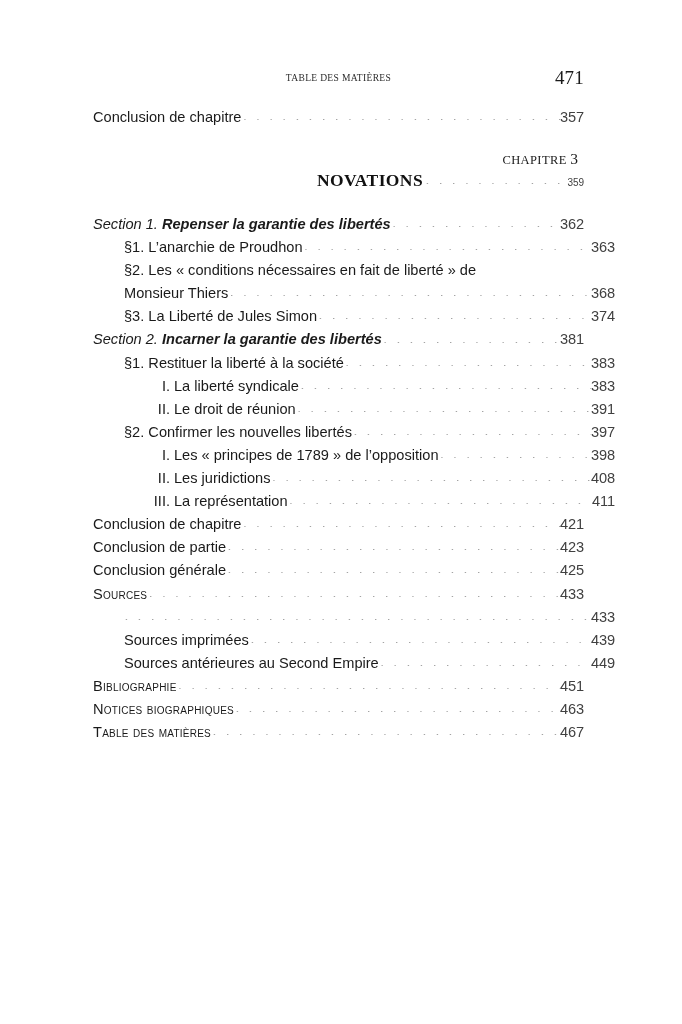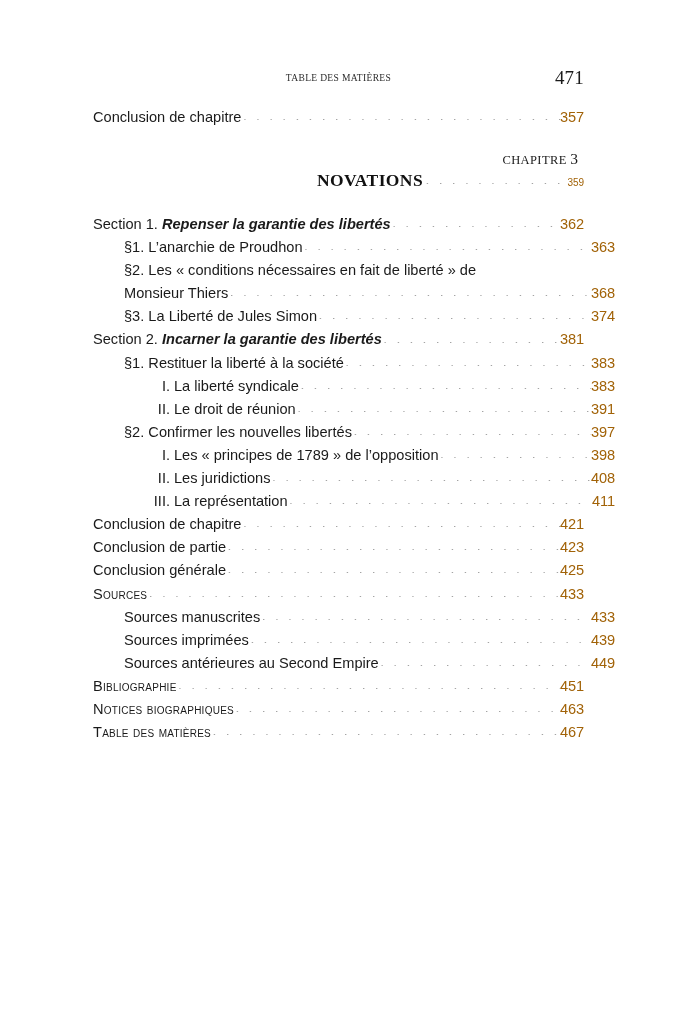--- a/index.html
+++ b/index.html
@@ -87,40 +87,41 @@
     font-size: 14.6px;
     line-height: 23.1px;
     letter-spacing: 2.1px;
     color: #6a6a6a;
     white-space: nowrap;
   }
   .pageno {
     flex: 0 0 auto;
     text-align: right;
     font-size: 14.6px;
-    color: #a16207;
+    color: #404040;
     letter-spacing: -0.1px;
   }
 
   
   .lvl-0 { padding-left: 0px; }
   .lvl-1 { padding-left: 31px; }
   .lvl-2 { padding-left: 31px; }
 
   
   .lvl-2 .label { display: inline-flex; align-items: baseline; }
   .roman {
     display: inline-block;
     width: 46px;
     text-align: right;
     padding-right: 4px;
   }
 
   
   .sec-pre {
+    font-style: italic;
     font-weight: normal;
   }
   .sec-main {
     font-style: italic;
     font-weight: bold;
   }
 
   
   .smallcaps {
     font-variant: small-caps;
@@ -296,21 +297,20 @@
         <span class="label">Conclusion générale</span>
         <span class="leader"></span>
         <span class="pageno">425</span>
       </div>
       <div class="row lvl-0">
         <span class="label smallcaps">Sources</span>
         <span class="leader"></span>
         <span class="pageno">433</span>
       </div>
       <div class="row lvl-1">
-        <span class="label">Sources manuscrites</span>
         <span class="leader"></span>
         <span class="pageno">433</span>
       </div>
       <div class="row lvl-1">
         <span class="label">Sources imprimées</span>
         <span class="leader"></span>
         <span class="pageno">439</span>
       </div>
       <div class="row lvl-1">
         <span class="label">Sources antérieures au Second Empire</span>

